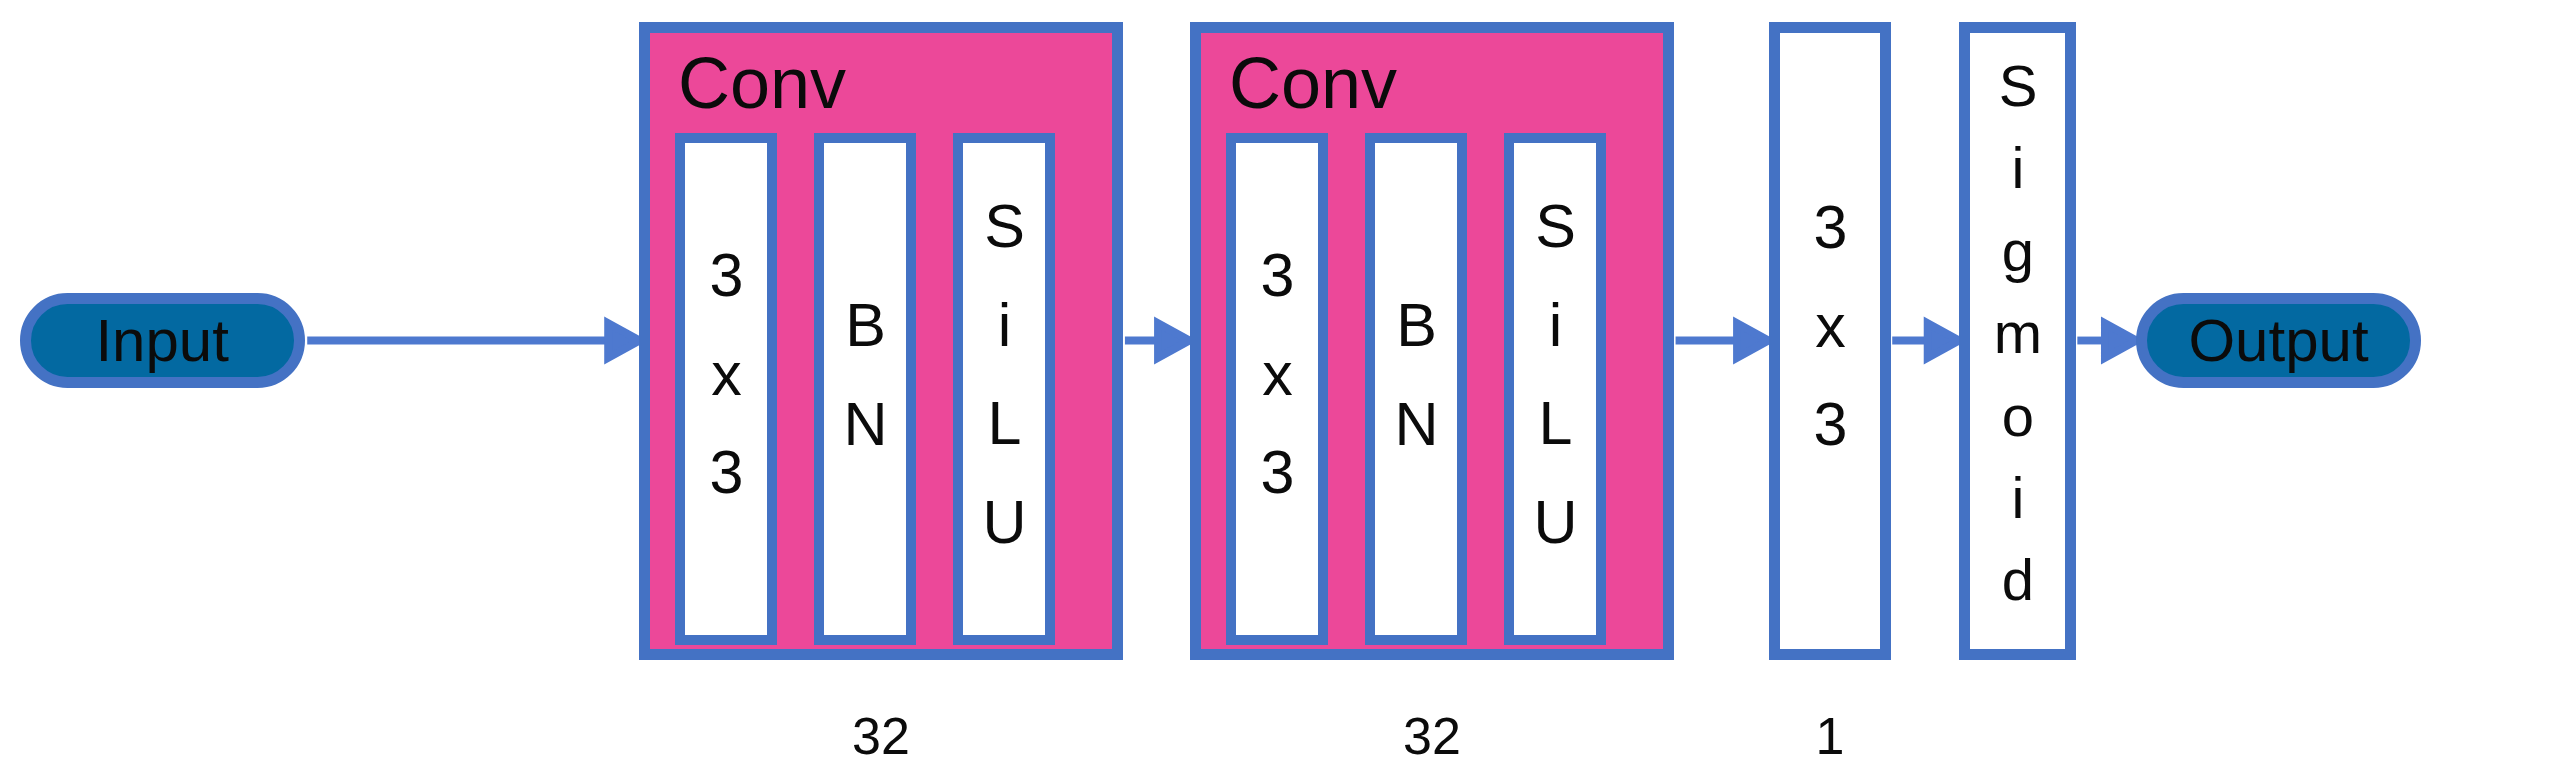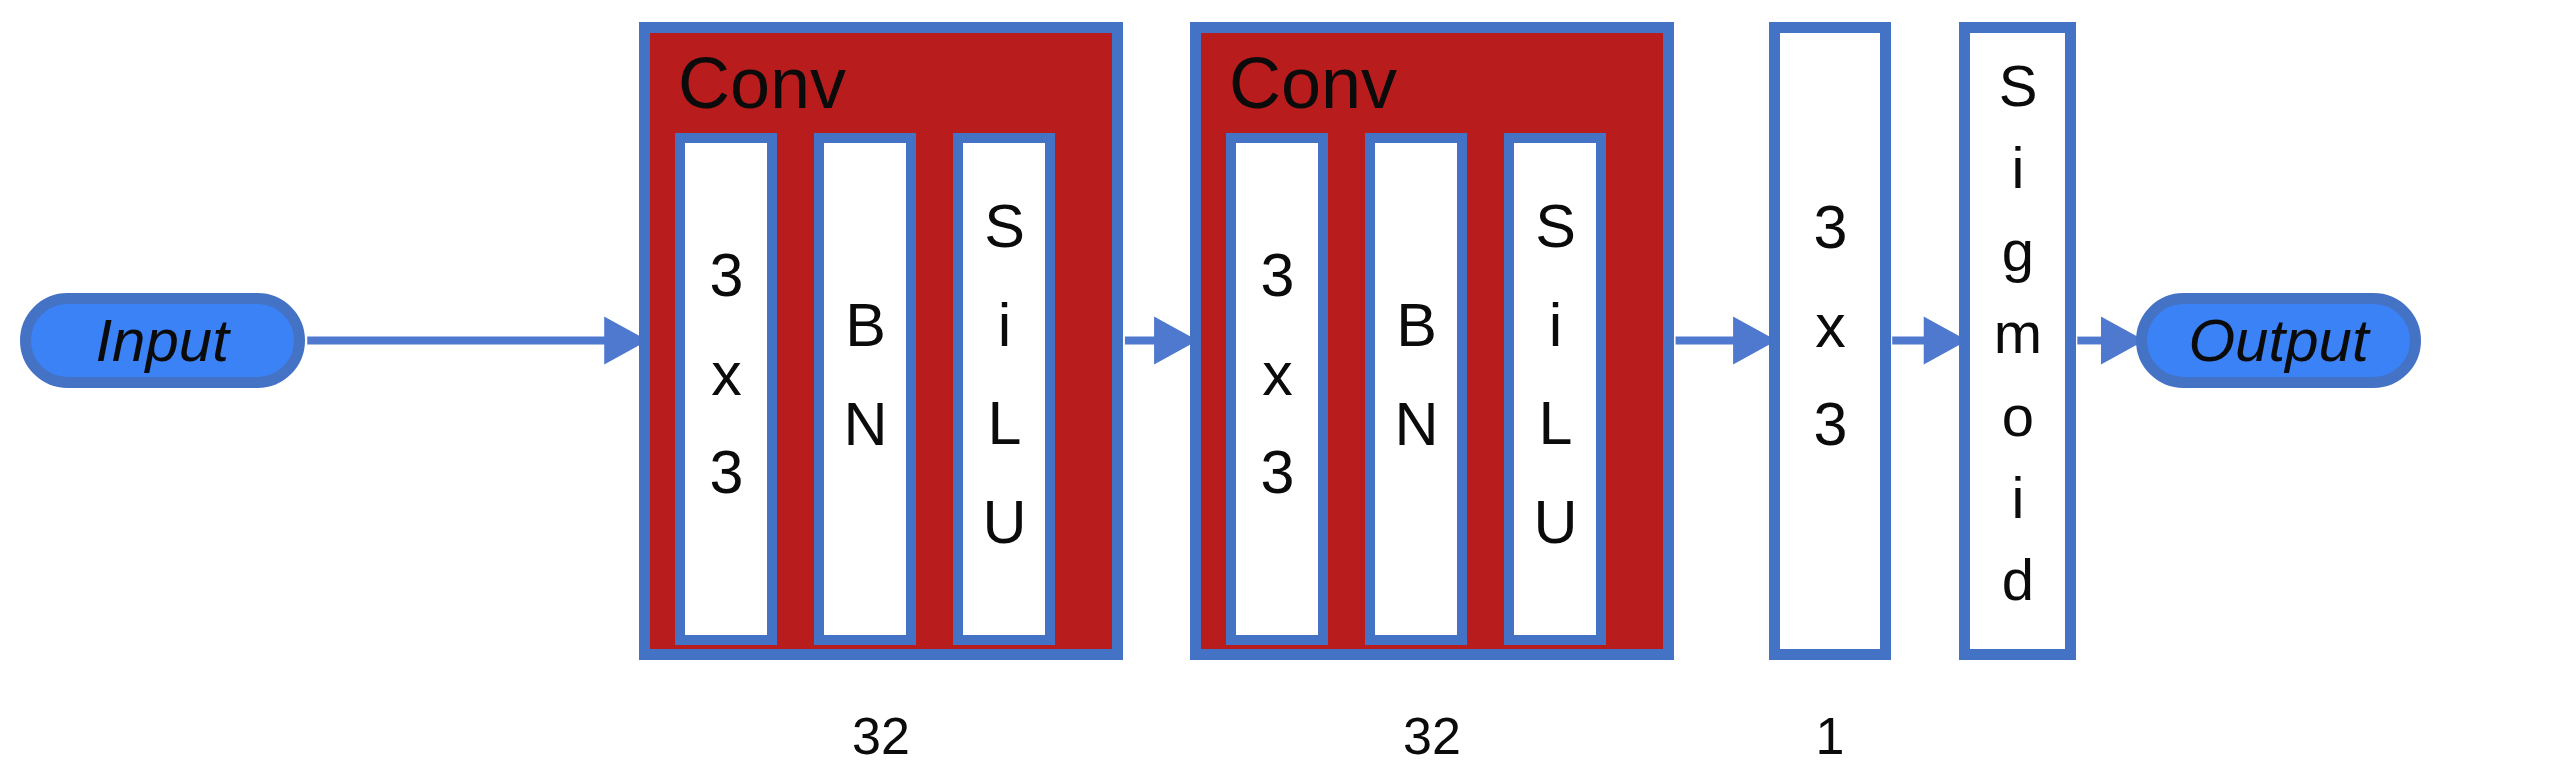--- a/index.html
+++ b/index.html
@@ -2,31 +2,31 @@
 <html style="font-size:12.6px"><head>
 <meta charset="utf-8">
 <style>
   html,body{margin:0;padding:0;background:#ffffff;}
   body{font-family:"Liberation Sans","DejaVu Sans",sans-serif;color:#000;}
   .canvas{position:relative;width:2576px;height:785px;background:#ffffff;overflow:hidden;}
 
   
   .pill{
     position:absolute;top:293px;height:95px;box-sizing:border-box;
-    border:11px solid #4472C4;border-radius:49px;background:#3b82f6;
+    border:11px solid #4472C4;border-radius:49px;background:#0369a1;
     display:flex;align-items:center;justify-content:center;
-    font-size:60px;line-height:1;color:#0b0b0b;font-style:italic;
+    font-size:60px;line-height:1;color:#0b0b0b;
   }
   .pill-input{left:19.7px;width:285px;}
   .pill-output{left:2136px;width:285px;justify-content:center;}
 
   
   .conv-block{
     position:absolute;top:22px;height:638px;box-sizing:border-box;
-    border:11.8px solid #4472C4;background:#b91c1c;
+    border:11.8px solid #4472C4;background:#ec4899;
   }
   .conv-1{left:639px;width:484px;}
   .conv-2{left:1190px;width:484px;}
   .conv-title{
     position:absolute;top:11px;left:28px;font-size:72px;line-height:1.1;color:#0b0b0b;
   }
   .layers{position:absolute;left:25px;top:100px;display:flex;gap:37px;}
   .layer{
     width:102px;height:512px;box-sizing:border-box;border:10.2px solid #4472C4;
     display:flex;align-items:center;justify-content:center;background:#fff;

